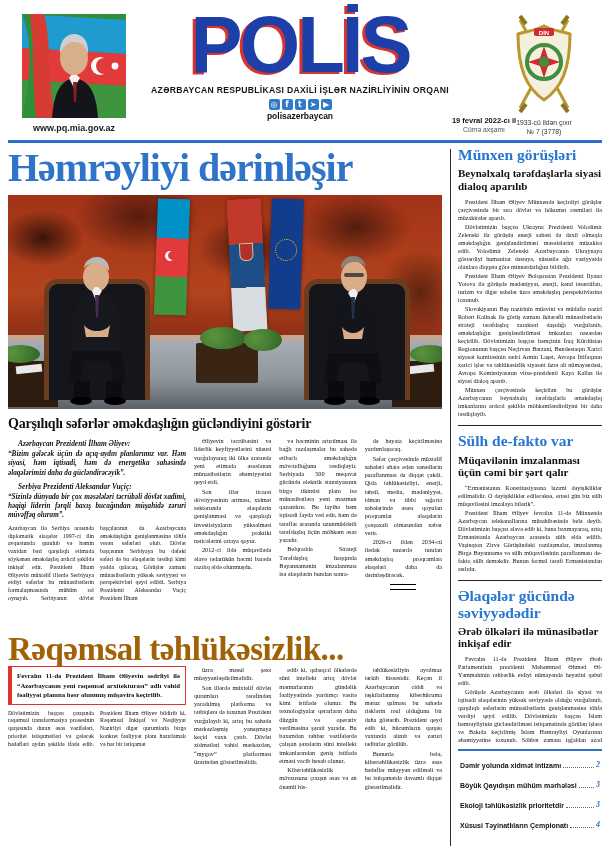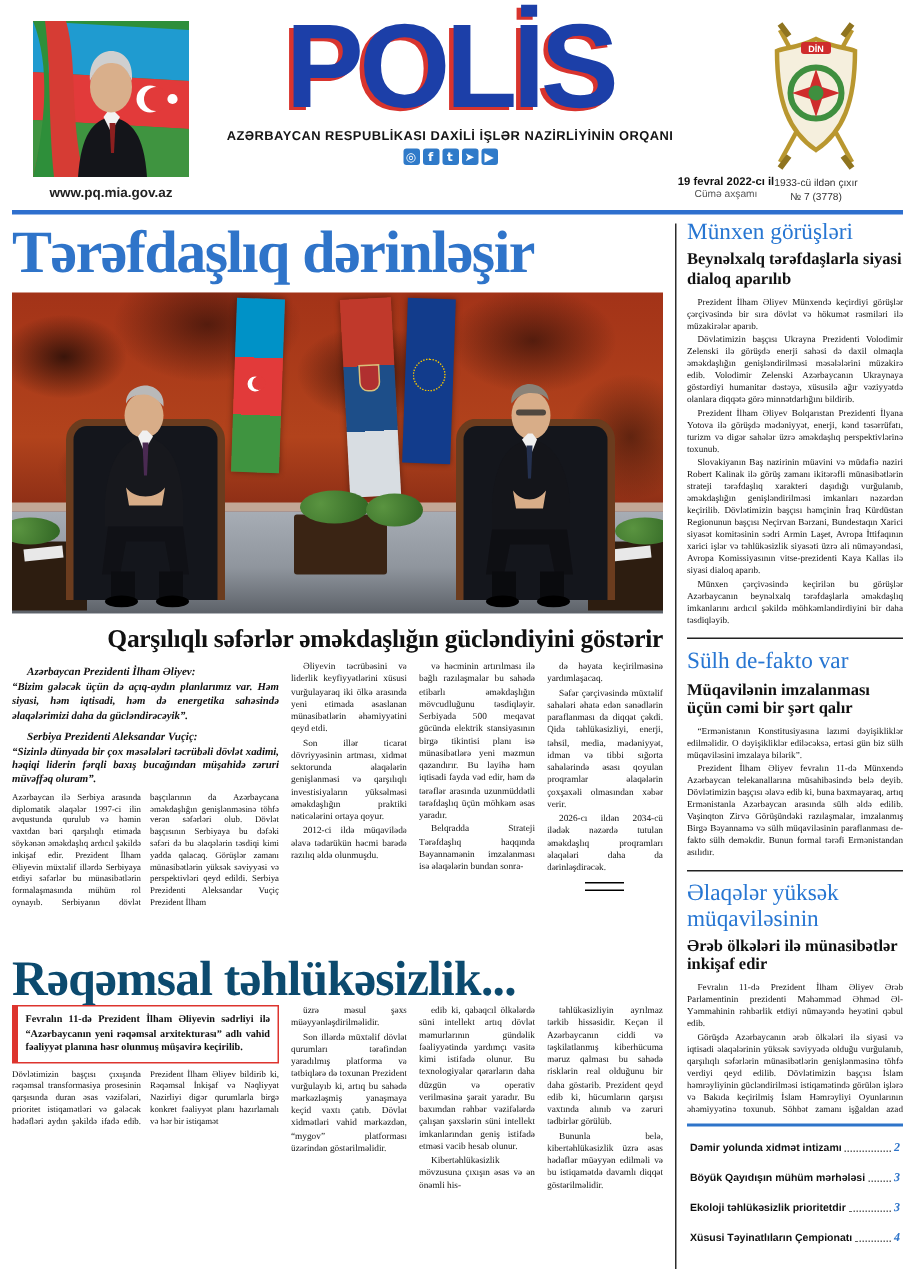--- a/index.html
+++ b/index.html
@@ -25,32 +25,32 @@
   .hdr-since{position:absolute;left:494px;top:118px;width:100px;text-align:center;
              font:6.8px "Liberation Sans",sans-serif;color:#333;line-height:1.35;}
   .rule-blue{position:absolute;left:8px;right:8px;top:140px;height:3px;background:#2e6fce;}
   
   .content{position:absolute;top:145px;left:8px;right:8px;bottom:0;display:flex;}
   .main{width:434px;}
   .vdiv{width:1px;background:#2c2c2c;margin:4px 7px 4px 8px;}
   .sidebar{flex:1;display:flex;flex-direction:column;overflow:hidden;}
   
   .head1{font-weight:bold;font-size:40px;color:#2f74c9;letter-spacing:-1px;line-height:1.0;margin:3px 0 7px;}
-  .caption{font-weight:bold;font-size:17px;letter-spacing:-0.2px;margin:7px 0 5px;text-align:right;}
+  .caption{font-weight:bold;font-size:14px;letter-spacing:-0.2px;margin:7px 0 5px;}
   .art{display:flex;gap:8px;overflow:hidden;text-align:justify;}
   .art1{height:184px;}
   .art2{height:152px;}
   .col{flex:1;font-size:6.2px;line-height:1.33;overflow:hidden;}
   .colwide{width:178px;flex:none;font-size:6.2px;line-height:1.33;overflow:hidden;}
   .minicols{column-count:2;column-gap:6px;font-size:5.9px;line-height:1.32;text-align:justify;}
   .qspeaker{font-style:italic;font-weight:bold;font-size:7.4px;text-indent:10px;margin:2px 0 1px;}
   .qtext{font-style:italic;font-weight:bold;font-size:7.2px;line-height:1.3;margin:0 0 4px;}
   .bodyp{text-indent:8px;margin:0 0 1px;}
   .endmark{width:26px;height:4px;border-top:1.5px solid #000;border-bottom:1.5px solid #000;margin:5px auto 0;}
-  .head2{font-weight:bold;font-size:33px;color:#0c4a6e;letter-spacing:-0.5px;line-height:1.0;margin:12px 0 0;}
+  .head2{font-weight:bold;font-size:33px;color:#a16207;letter-spacing:-0.5px;line-height:1.0;margin:12px 0 0;}
   .sub2{font-weight:bold;font-size:19px;letter-spacing:-0.3px;margin:0 0 7px;}
   .leadbox{border:1px solid #dd342e;border-left:4px solid #dd342e;padding:4px 5px;
            font-weight:bold;font-size:6.8px;line-height:1.4;text-align:justify;margin-bottom:5px;}
   
   .photo{position:relative;width:434px;height:214px;overflow:hidden;
          background:
            radial-gradient(60px 40px at 8% 20%, rgba(20,8,5,.75), rgba(0,0,0,0) 70%),
            radial-gradient(90px 55px at 30% 10%, rgba(30,10,6,.6), rgba(0,0,0,0) 70%),
            radial-gradient(70px 45px at 55% 25%, rgba(25,9,5,.65), rgba(0,0,0,0) 70%),
            radial-gradient(80px 50px at 80% 15%, rgba(28,10,6,.6), rgba(0,0,0,0) 70%),
@@ -84,21 +84,21 @@
   .plant-c2{left:236px;top:134px;width:38px;}
   .plant-s{width:40px;height:18px;}
   .side-l{left:-8px;top:150px;}
   .side-r{right:-8px;top:150px;}
   .sidetab{position:absolute;top:166px;width:70px;height:46px;background:#2d1d10;}
   .sidetab.tl{left:-20px;}
   .sidetab.tr{right:-20px;}
   .paper{position:absolute;top:170px;width:26px;height:8px;background:#e8e8e8;transform:rotate(-6deg);}
   .paper.pl{left:8px;} .paper.pr{right:8px;}
   
-  .sb-title{font-weight:normal;font-size:15.5px;color:#2776d2;line-height:1.05;margin:2px 0 4px;}
+  .sb-title{font-weight:bold;font-size:15.5px;color:#2776d2;line-height:1.05;margin:2px 0 4px;}
   .sb-sub{font-weight:bold;font-size:11px;line-height:1.15;margin:0 0 5px;}
   .sb-p{font-size:6.1px;line-height:1.32;text-align:justify;text-indent:7px;margin:0 0 1px;}
   .sb-sep{border:none;border-top:1.6px solid #222;margin:7px 0 7px;}
   .sb-articles{flex:1;overflow:hidden;}
   .index{border-top:2px solid #2e74c9;padding:9px 2px 0;margin-top:6px;margin-bottom:10px;}
   .idx-row{display:flex;align-items:flex-end;font:bold 7px "Liberation Sans",sans-serif;margin-bottom:11px;}
   .idx-dots{flex:1;border-bottom:1.5px dotted #666;margin:0 2px 1px;}
   .idx-pg{color:#2e74c9;font-style:italic;font-family:"Liberation Serif",serif;font-size:8px;}
 </style>
 </head>
@@ -133,20 +133,21 @@
     <div class="hdr-center">
       <div class="logo">POLİS</div>
       <div class="tagline">AZƏRBAYCAN RESPUBLİKASI DAXİLİ İŞLƏR NAZİRLİYİNİN ORQANI</div>
       <div class="social-row">
         <span class="sicon">◎</span>
         <span class="sicon">f</span>
         <span class="sicon">t</span>
         <span class="sicon">➤</span>
         <span class="sicon">▶</span>
       </div>
+      <div class="handle">polisazerbaycan</div>
     </div>
 
     <div class="hdr-date">
       <div class="d1">19 fevral 2022-cı il</div>
       <div class="d2">Cümə axşamı</div>
     </div>
 
     <div class="hdr-emblem">
       <svg width="72" height="104" viewBox="0 0 72 104">
         <g stroke="#b9972f" stroke-width="3" fill="none">
@@ -168,21 +169,21 @@
       <div>1933-cü ildən çıxır</div>
       <div>№ 7 (3778)</div>
     </div>
   </div>
 
   <div class="rule-blue"></div>
 
   <div class="content">
     <div class="main">
 
-      <div class="head1">Tərəfdaşlıq dərinləşir</div>
+      <div class="head1">Həmrəyliyi dərinləşir</div>
 
       <div class="photo">
         <div class="baseboard"></div>
         <div class="carpet"></div>
         <div class="sidetab tl"></div>
         <div class="sidetab tr"></div>
         <div class="paper pl"></div>
         <div class="paper pr"></div>
         <div class="flag flag-az">
             <div class="crescent"></div>
@@ -298,21 +299,21 @@
         <div>
           <div class="sb-title">Sülh de-fakto var</div>
           <div class="sb-sub">Müqavilənin imzalanması üçün cəmi bir şərt qalır</div>
           <p class="sb-p">“Ermənistanın Konstitusiyasına lazımi dəyişikliklər edilməlidir. O dəyişikliklər ediləcəksə, ertəsi gün biz sülh müqaviləsini imzalaya bilərik”.</p>
           <p class="sb-p">Prezident İlham Əliyev fevralın 11-də Münxendə Azərbaycan telekanallarına müsahibəsində belə deyib. Dövlətimizin başçısı əlavə edib ki, buna baxmayaraq, artıq Ermənistanla Azərbaycan arasında sülh əldə edilib. Vaşinqton Zirvə Görüşündəki razılaşmalar, imzalanmış Birgə Bəyannamə və sülh müqaviləsinin paraflanması de-fakto sülh deməkdir. Bunun formal tərəfi Ermənistandan asılıdır.</p>
         </div>
 
         <hr class="sb-sep">
 
         <div>
-          <div class="sb-title">Əlaqələr yüksək müqaviləsinin</div>
+          <div class="sb-title">Əlaqələr gücündə səviyyədədir</div>
           <div class="sb-sub">Ərəb ölkələri ilə münasibətlər inkişaf edir</div>
           <p class="sb-p">Fevralın 11-də Prezident İlham Əliyev Ərəb Parlamentinin prezidenti Məhəmməd Əhməd Əl-Yəmmahinin rəhbərlik etdiyi nümayəndə heyətini qəbul edib.</p>
           <p class="sb-p">Görüşdə Azərbaycanın ərəb ölkələri ilə siyasi və iqtisadi əlaqələrinin yüksək səviyyədə olduğu vurğulanıb, qarşılıqlı səfərlərin münasibətlərin genişlənməsinə töhfə verdiyi qeyd edilib. Dövlətimizin başçısı İslam həmrəyliyinin gücləndirilməsi istiqamətində görülən işlərə və Bakıda keçirilmiş İslam Həmrəyliyi Oyunlarının əhəmiyyətinə toxunub. Söhbət zamanı işğaldan azad edilmiş ərazilərdə aparılan bərpa işləri və Ərəb Parlamenti ilə əməkdaşlığın perspektivləri müzakirə olunub.</p>
         </div>
       </div>
 
       <div class="index">
         <div class="idx-row">
           <span>Dəmir yolunda xidmət intizamı</span>
           <span class="idx-dots"></span>

